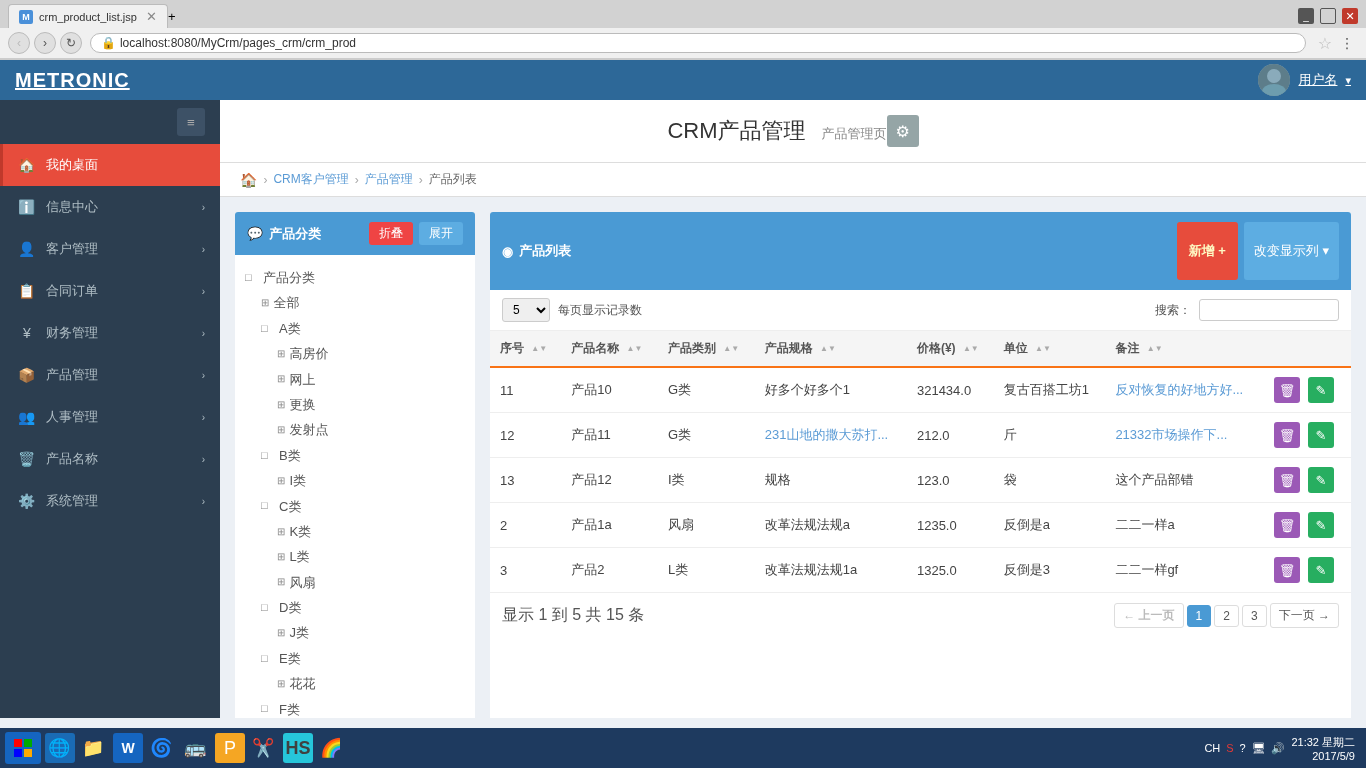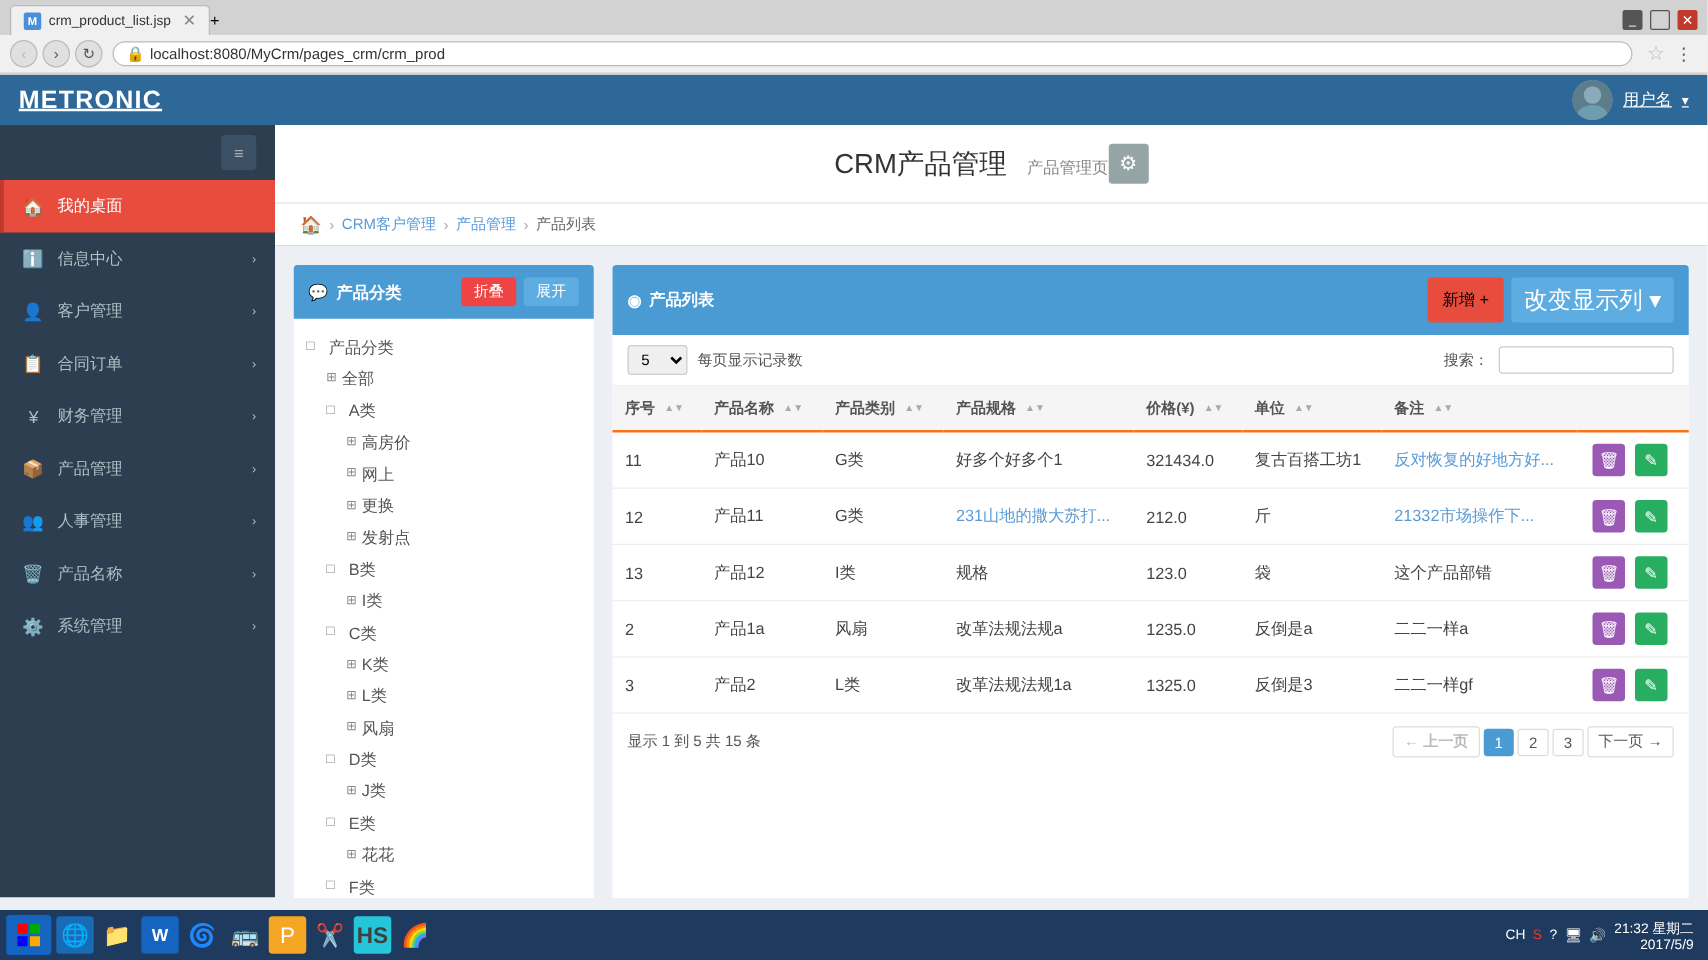--- a/index.html
+++ b/index.html
@@ -77,41 +77,41 @@
     .tree-icon { margin-right: 4px; font-size: 11px; color: #888; width: 14px; }
     .tree-label { font-size: 13px; }
     .tree-children { padding-left: 16px; }
     .grid-icon { font-size: 10px; color: #888; margin-right: 4px; }
 
     
     .right-panel { flex: 1; background: white; border-radius: 3px; }
     .right-panel-header { background: #4a9ad4; color: white; padding: 10px 12px; display: flex; align-items: center; justify-content: space-between; border-radius: 3px 3px 0 0; }
     .right-panel-title { display: flex; align-items: center; gap: 6px; font-size: 13px; font-weight: bold; }
     .right-panel-btns { display: flex; gap: 6px; }
-    .btn-add { background: #e74c3c; color: #000000; padding: 9px 12px; border-radius: 3px; border: none; cursor: pointer; font-size: 13px; display: flex; align-items: center; gap: 4px; }
-    .btn-columns { background: #5dade2; color: white; padding: 4px 10px; border-radius: 3px; border: none; cursor: pointer; font-size: 19px; display: flex; align-items: center; gap: 4px; }
+    .btn-add { background: #e74c3c; color: #fef9c3; padding: 20px 12px; border-radius: 3px; border: none; cursor: pointer; font-size: 13px; display: flex; align-items: center; gap: 4px; font-weight: bold; }
+    .btn-columns { background: #5dade2; color: white; padding: 4px 10px; border-radius: 3px; border: none; cursor: pointer; font-size: 13px; display: flex; align-items: center; gap: 4px; }
 
     .table-controls { padding: 8px 12px; display: flex; align-items: center; gap: 8px; border-bottom: 1px solid #eee; }
     .page-size-select { padding: 3px 6px; border: 1px solid #ccc; border-radius: 3px; font-size: 12px; }
     .records-label { font-size: 12px; color: #555; flex: 1; }
     .search-label { font-size: 12px; color: #555; }
 
     
     table { width: 100%; border-collapse: collapse; }
     th { background: #f5f5f5; padding: 9px 10px; text-align: left; font-size: 12px; color: #555; border-bottom: 2px solid #f97316; cursor: pointer; white-space: nowrap; }
     th .sort-icons { display: inline-flex; flex-direction: column; margin-left: 4px; font-size: 8px; color: #aaa; vertical-align: middle; }
     td { padding: 9px 10px; border-bottom: 1px solid #eee; font-size: 13px; color: #444; }
     td.link-cell { color: #5b9bd5; cursor: pointer; }
     .action-btn { width: 26px; height: 26px; border: none; border-radius: 3px; cursor: pointer; display: inline-flex; align-items: center; justify-content: center; font-size: 13px; color: white; margin: 0 2px; }
     .action-btn.delete { background: #9b59b6; }
     .action-btn.edit { background: #27ae60; }
 
     
     .pagination { padding: 10px 12px; display: flex; align-items: center; justify-content: space-between; }
-    .pagination-info { font-size: 12px; color: #555; }
+    .pagination-info { font-size: 16px; color: #555; }
     .pagination-btns { display: flex; gap: 3px; align-items: center; }
     .page-btn { padding: 3px 8px; border: 1px solid #ddd; border-radius: 3px; background: white; font-size: 12px; cursor: pointer; color: #555; }
     .page-btn.active { background: #4a9ad4; color: white; border-color: #4a9ad4; }
     .page-btn.disabled { color: #bbb; cursor: default; font-weight: bold; }
 
     
     .taskbar { height: 40px; background: #1e3a5f; display: flex; align-items: center; padding: 0 5px; gap: 4px; position: fixed; bottom: 0; left: 0; right: 0; }
     .taskbar-start { width: 36px; height: 32px; background: #1565c0; border-radius: 3px; display: flex; align-items: center; justify-content: center; cursor: pointer; }
     .taskbar-icon { width: 30px; height: 30px; border-radius: 3px; display: flex; align-items: center; justify-content: center; cursor: pointer; font-size: 18px; }
     .taskbar-sys { display: flex; align-items: center; gap: 6px; margin-left: auto; color: white; font-size: 11px; padding-right: 6px; }

